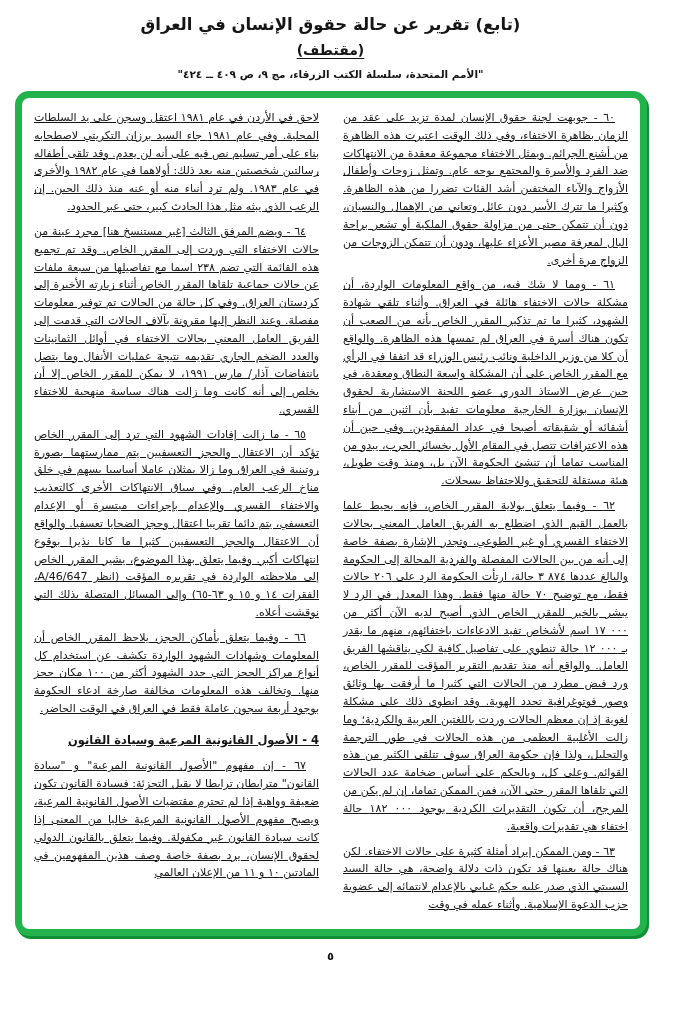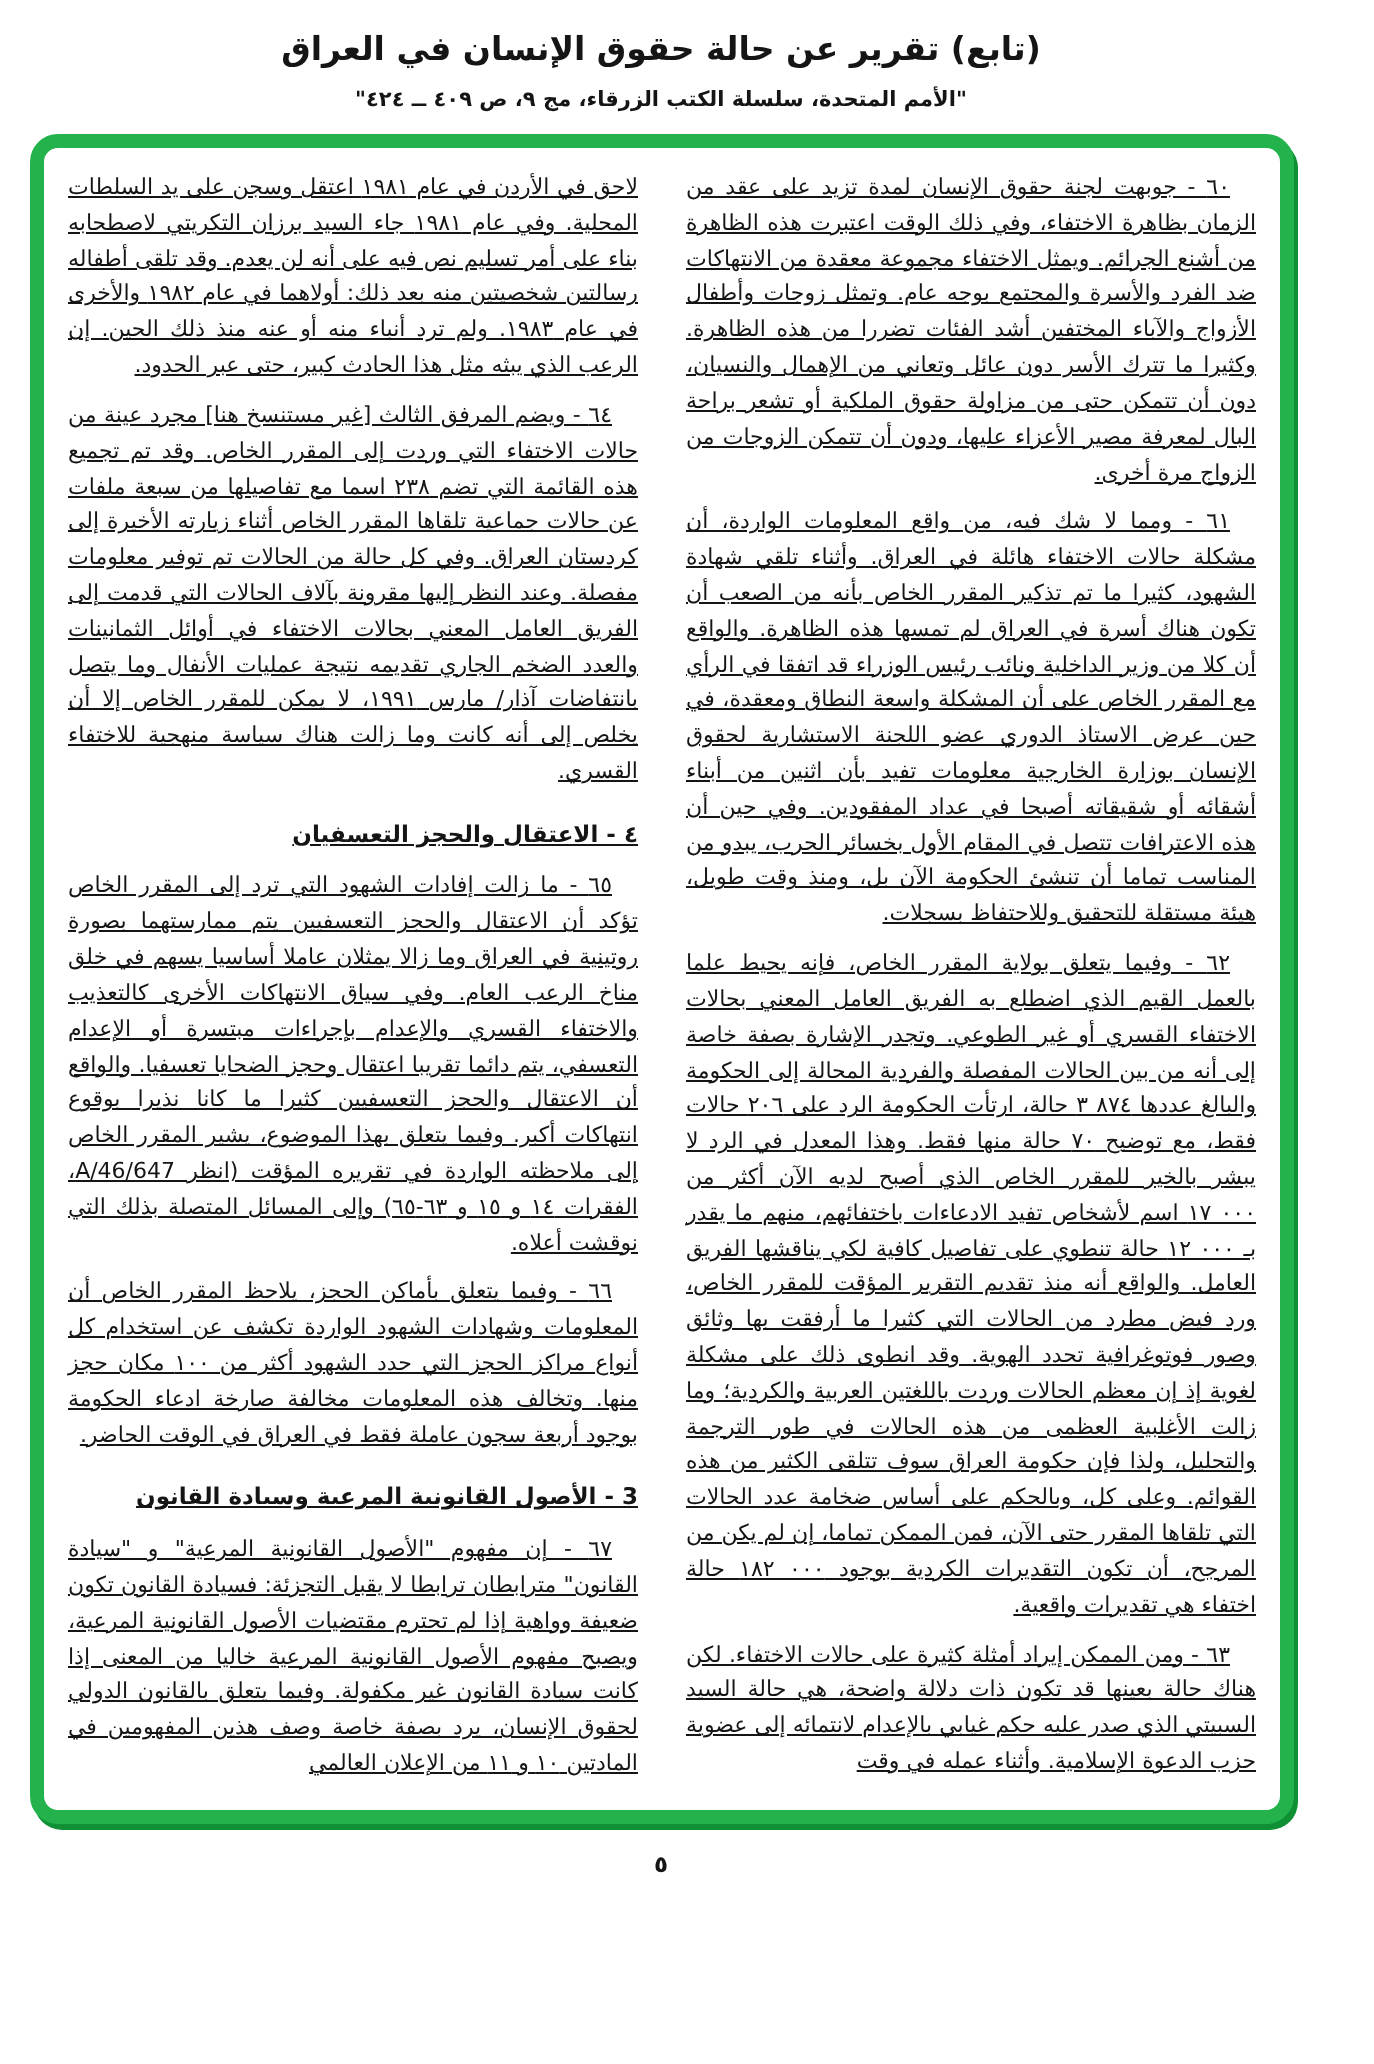--- a/index.html
+++ b/index.html
@@ -57,39 +57,39 @@
     margin-top: 13px;
   }
 </style>
 </head>
 <body>
 
 <div class="page" dir="rtl" lang="ar">
 
   <header class="doc-header">
     <div class="doc-title">(تابع) تقرير عن حالة حقوق الإنسان في العراق</div>
+    <div class="doc-subtitle">(مقتطف)</div>
     <div class="doc-source">"الأمم المتحدة، سلسلة الكتب الزرقاء، مج ٩، ص ٤٠٩ ــ ٤٢٤"</div>
   </header>
 
   <div class="frame" style="border-color: rgb(35, 178, 75); box-shadow: rgb(15, 144, 53) 2px 3px 0px;">
 
     <div class="col">
       <p class="para">٦٠ - جوبهت لجنة حقوق الإنسان لمدة تزيد على عقد من الزمان بظاهرة الاختفاء، وفي ذلك الوقت اعتبرت هذه الظاهرة من أشنع الجرائم. ويمثل الاختفاء مجموعة معقدة من الانتهاكات ضد الفرد والأسرة والمجتمع بوجه عام. وتمثل زوجات وأطفال الأزواج والآباء المختفين أشد الفئات تضررا من هذه الظاهرة. وكثيرا ما تترك الأسر دون عائل وتعاني من الإهمال والنسيان، دون أن تتمكن حتى من مزاولة حقوق الملكية أو تشعر براحة البال لمعرفة مصير الأعزاء عليها، ودون أن تتمكن الزوجات من الزواج مرة أخرى.</p>
       <p class="para">٦١ - ومما لا شك فيه، من واقع المعلومات الواردة، أن مشكلة حالات الاختفاء هائلة في العراق. وأثناء تلقي شهادة الشهود، كثيرا ما تم تذكير المقرر الخاص بأنه من الصعب أن تكون هناك أسرة في العراق لم تمسها هذه الظاهرة. والواقع أن كلا من وزير الداخلية ونائب رئيس الوزراء قد اتفقا في الرأي مع المقرر الخاص على أن المشكلة واسعة النطاق ومعقدة، في حين عرض الاستاذ الدوري عضو اللجنة الاستشارية لحقوق الإنسان بوزارة الخارجية معلومات تفيد بأن اثنين من أبناء أشقائه أو شقيقاته أصبحا في عداد المفقودين. وفي حين أن هذه الاعترافات تتصل في المقام الأول بخسائر الحرب، يبدو من المناسب تماما أن تنشئ الحكومة الآن بل، ومنذ وقت طويل، هيئة مستقلة للتحقيق وللاحتفاظ بسجلات.</p>
       <p class="para">٦٢ - وفيما يتعلق بولاية المقرر الخاص، فإنه يحيط علما بالعمل القيم الذي اضطلع به الفريق العامل المعني بحالات الاختفاء القسري أو غير الطوعي. وتجدر الإشارة بصفة خاصة إلى أنه من بين الحالات المفصلة والفردية المحالة إلى الحكومة والبالغ عددها ٣&nbsp;٨٧٤ حالة، ارتأت الحكومة الرد على ٢٠٦ حالات فقط، مع توضيح ٧٠ حالة منها فقط. وهذا المعدل في الرد لا يبشر بالخير للمقرر الخاص الذي أصبح لديه الآن أكثر من ١٧&nbsp;٠٠٠ اسم لأشخاص تفيد الادعاءات باختفائهم، منهم ما يقدر بـ ١٢&nbsp;٠٠٠ حالة تنطوي على تفاصيل كافية لكي يناقشها الفريق العامل. والواقع أنه منذ تقديم التقرير المؤقت للمقرر الخاص، ورد فيض مطرد من الحالات التي كثيرا ما أرفقت بها وثائق وصور فوتوغرافية تحدد الهوية. وقد انطوى ذلك على مشكلة لغوية إذ إن معظم الحالات وردت باللغتين العربية والكردية؛ وما زالت الأغلبية العظمى من هذه الحالات في طور الترجمة والتحليل، ولذا فإن حكومة العراق سوف تتلقى الكثير من هذه القوائم. وعلى كل، وبالحكم على أساس ضخامة عدد الحالات التي تلقاها المقرر حتى الآن، فمن الممكن تماما، إن لم يكن من المرجح، أن تكون التقديرات الكردية بوجود ١٨٢&nbsp;٠٠٠ حالة اختفاء هي تقديرات واقعية.</p>
       <p class="para">٦٣ - ومن الممكن إيراد أمثلة كثيرة على حالات الاختفاء. لكن هناك حالة بعينها قد تكون ذات دلالة واضحة، هي حالة السيد السبيتي الذي صدر عليه حكم غيابي بالإعدام لانتمائه إلى عضوية حزب الدعوة الإسلامية. وأثناء عمله في وقت</p>
     </div>
 
     <div class="col">
       <p class="para no-indent">لاحق في الأردن في عام ١٩٨١ اعتقل وسجن على يد السلطات المحلية. وفي عام ١٩٨١ جاء السيد برزان التكريتي لاصطحابه بناء على أمر تسليم نص فيه على أنه لن يعدم. وقد تلقى أطفاله رسالتين شخصيتين منه بعد ذلك: أولاهما في عام ١٩٨٢ والأخرى في عام ١٩٨٣. ولم ترد أنباء منه أو عنه منذ ذلك الحين. إن الرعب الذي يبثه مثل هذا الحادث كبير، حتى عبر الحدود.</p>
       <p class="para">٦٤ - ويضم المرفق الثالث [غير مستنسخ هنا] مجرد عينة من حالات الاختفاء التي وردت إلى المقرر الخاص. وقد تم تجميع هذه القائمة التي تضم ٢٣٨ اسما مع تفاصيلها من سبعة ملفات عن حالات جماعية تلقاها المقرر الخاص أثناء زيارته الأخيرة إلى كردستان العراق. وفي كل حالة من الحالات تم توفير معلومات مفصلة. وعند النظر إليها مقرونة بآلاف الحالات التي قدمت إلى الفريق العامل المعني بحالات الاختفاء في أوائل الثمانينات والعدد الضخم الجاري تقديمه نتيجة عمليات الأنفال وما يتصل بانتفاضات آذار/ مارس ١٩٩١، لا يمكن للمقرر الخاص إلا أن يخلص إلى أنه كانت وما زالت هناك سياسة منهجية للاختفاء القسري.</p>
-      <h3 class="sec-heading">٤ -  الاعتقال والحجز التعسفيان</h3>
       <p class="para">٦٥ - ما زالت إفادات الشهود التي ترد إلى المقرر الخاص تؤكد أن الاعتقال والحجز التعسفيين يتم ممارستهما بصورة روتينية في العراق وما زالا يمثلان عاملا أساسيا يسهم في خلق مناخ الرعب العام. وفي سياق الانتهاكات الأخرى كالتعذيب والاختفاء القسري والإعدام بإجراءات مبتسرة أو الإعدام التعسفي، يتم دائما تقريبا اعتقال وحجز الضحايا تعسفيا. والواقع أن الاعتقال والحجز التعسفيين كثيرا ما كانا نذيرا بوقوع انتهاكات أكبر. وفيما يتعلق بهذا الموضوع، يشير المقرر الخاص إلى ملاحظته الواردة في تقريره المؤقت (انظر A/46/647، الفقرات ١٤ و ١٥ و ٦٣-٦٥) وإلى المسائل المتصلة بذلك التي نوقشت أعلاه.</p>
       <p class="para">٦٦ - وفيما يتعلق بأماكن الحجز، يلاحظ المقرر الخاص أن المعلومات وشهادات الشهود الواردة تكشف عن استخدام كل أنواع مراكز الحجز التي حدد الشهود أكثر من ١٠٠ مكان حجز منها. وتخالف هذه المعلومات مخالفة صارخة ادعاء الحكومة بوجود أربعة سجون عاملة فقط في العراق في الوقت الحاضر.</p>
-      <h3 class="sec-heading">3 -  الأصول القانونية المرعية وسيادة القانون</h3>
+      <h3 class="sec-heading">4 -  الأصول القانونية المرعية وسيادة القانون</h3>
       <p class="para">٦٧ - إن مفهوم "الأصول القانونية المرعية" و "سيادة القانون" مترابطان ترابطا لا يقبل التجزئة: فسيادة القانون تكون ضعيفة وواهية إذا لم تحترم مقتضيات الأصول القانونية المرعية، ويصبح مفهوم الأصول القانونية المرعية خاليا من المعنى إذا كانت سيادة القانون غير مكفولة. وفيما يتعلق بالقانون الدولي لحقوق الإنسان، يرد بصفة خاصة وصف هذين المفهومين في المادتين ١٠ و ١١ من الإعلان العالمي</p>
     </div>
 
   </div>
 
   <div class="page-number">٥</div>
 
 </div>
 
 </body></html>

